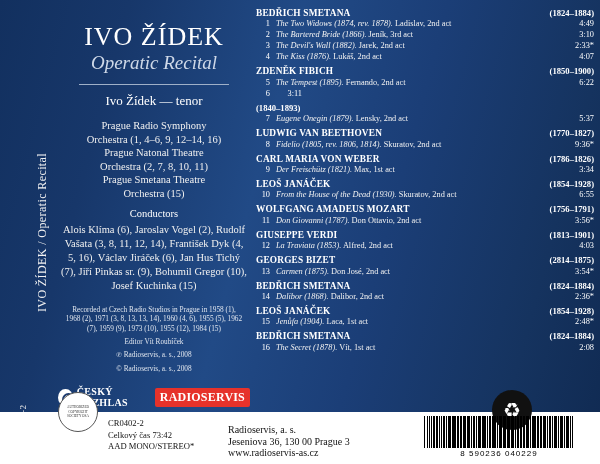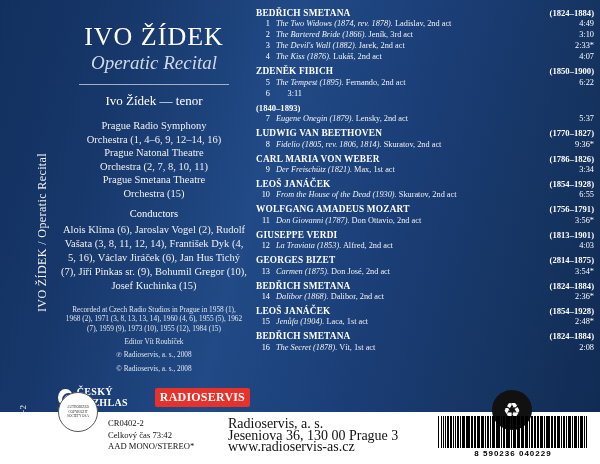--- a/index.html
+++ b/index.html
@@ -95,29 +95,29 @@
   .seal{
     position:absolute;left:58px;top:-20px;width:40px;height:40px;border-radius:50%;
     border:1px solid #555;background:#fff;font-size:3.4px;color:#333;
     display:flex;align-items:center;justify-content:center;text-align:center;
     line-height:4.4px;padding:3px;box-sizing:border-box;
   }
   .catalog{
     position:absolute;left:108px;top:6px;font-size:8.6px;line-height:11.5px;color:#111;
   }
   .pub{
-    position:absolute;left:228px;top:6px;font-size:14px;line-height:11.5px;color:#111;
+    position:absolute;left:228px;top:12px;font-size:10px;line-height:11.5px;color:#111;
   }
   .recycle{
     position:absolute;left:492px;top:-22px;width:40px;height:40px;border-radius:50%;
     background:#111;color:#fff;display:flex;align-items:center;justify-content:center;
     font-size:20px;
   }
   .barcode{
-    position:absolute;right:12px;top:4px;width:150px;height:42px;font-weight:bold;
+    position:absolute;right:26px;top:4px;width:150px;height:42px;
   }
   .bc-bars{height:32px;width:100%;display:flex;gap:0;align-items:stretch;}
   .bc-bars i{display:block;background:#000;height:100%;}
   .bc-num{font-family:"Liberation Sans",sans-serif;font-size:8px;color:#000;text-align:center;letter-spacing:1px;margin-top:1px;}
 
   
   .right{
     position:absolute;left:256px;top:4px;width:338px;height:404px;
     font-size:8.2px;line-height:10.4px;
   }

